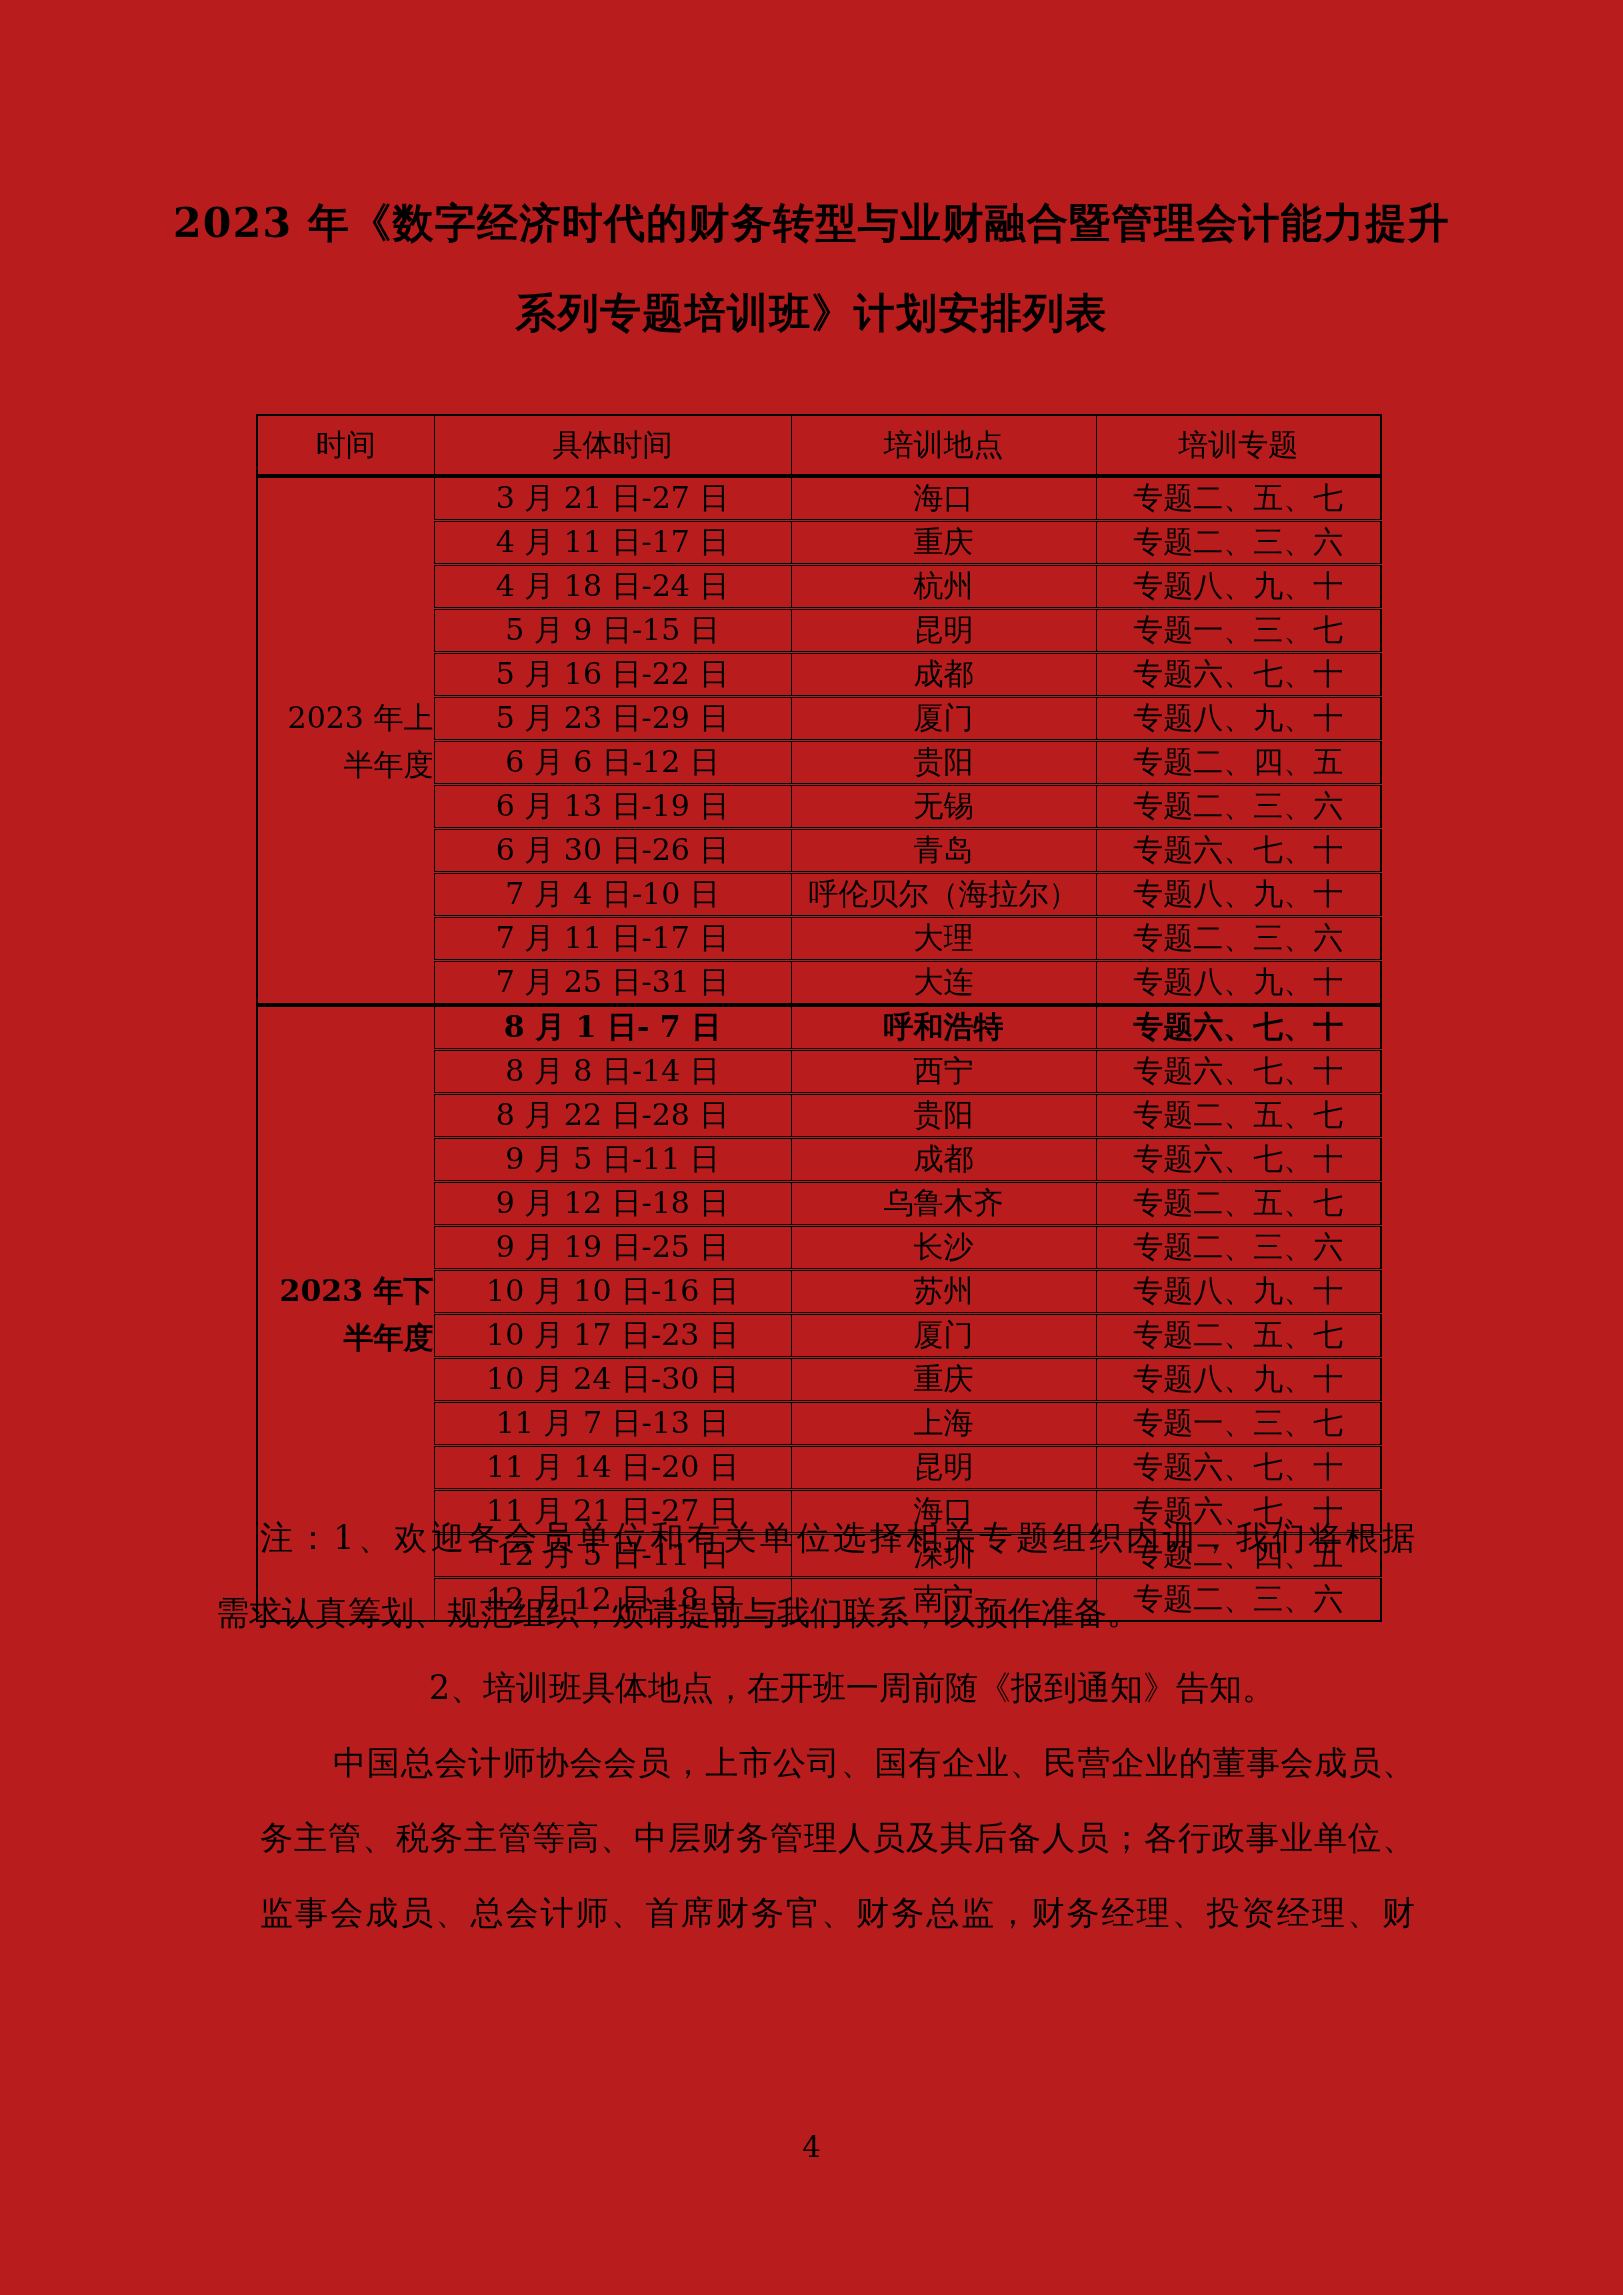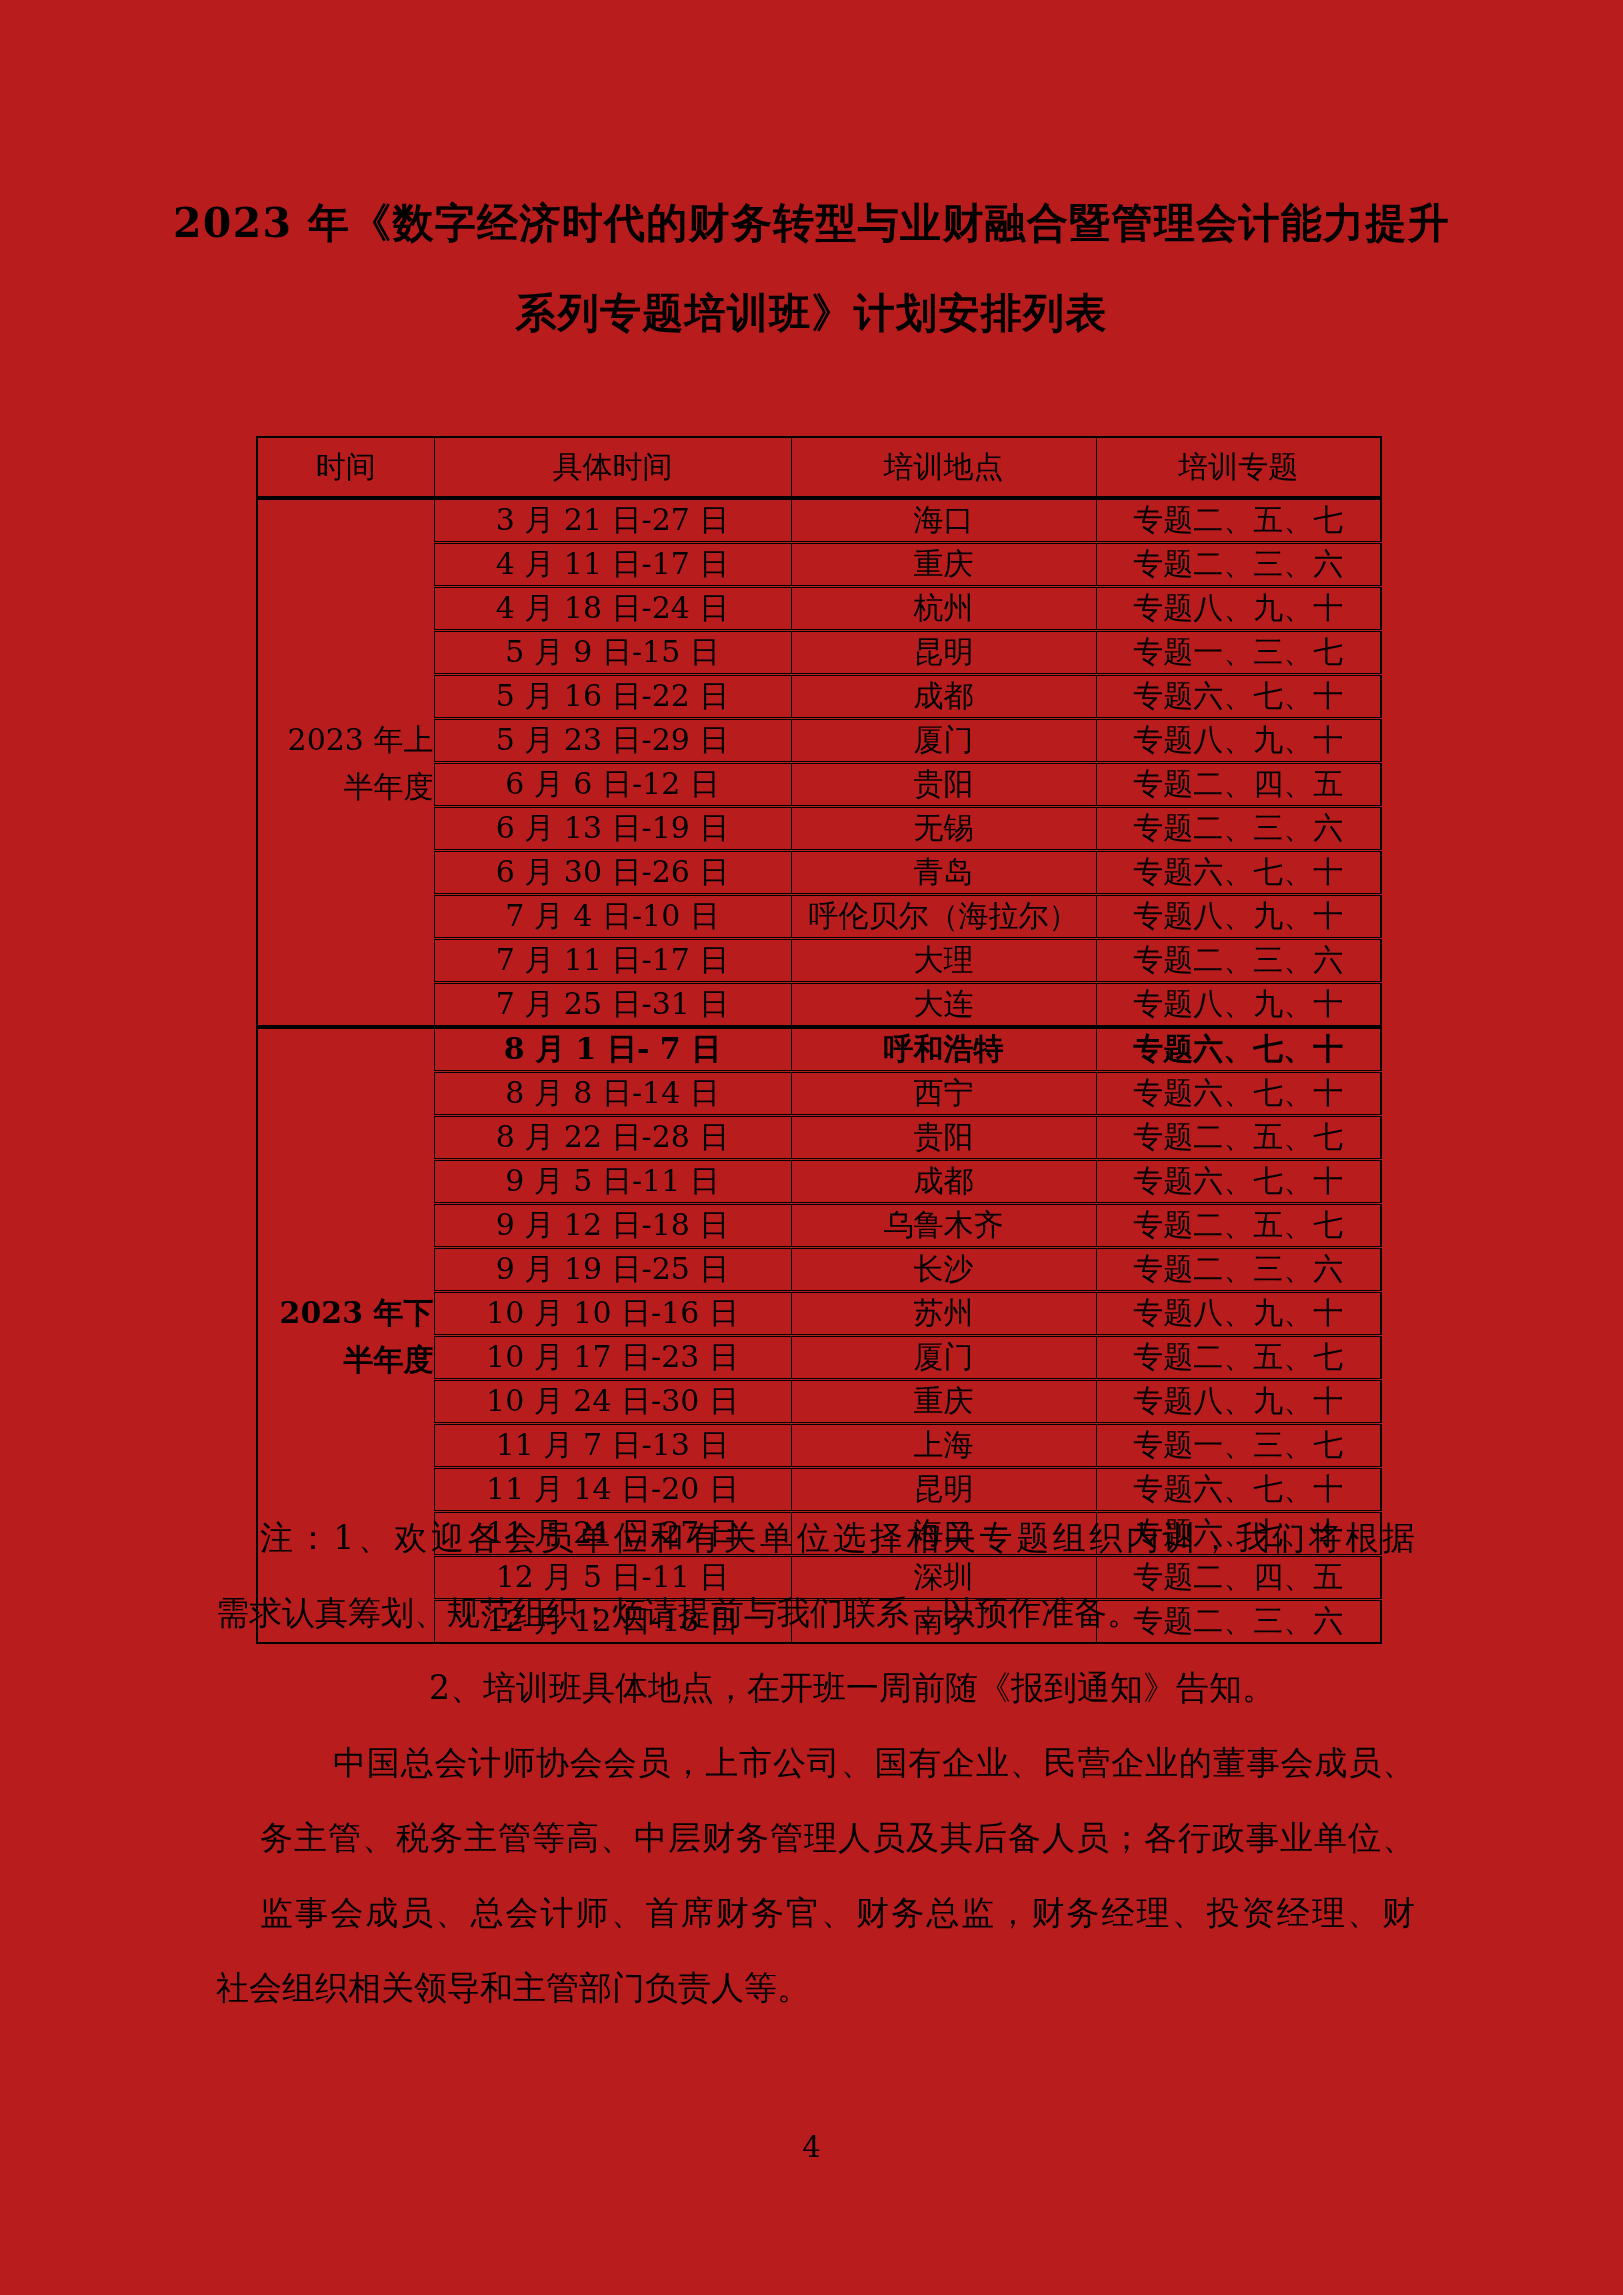--- a/index.html
+++ b/index.html
@@ -16,21 +16,21 @@
   .title-block {
     position:absolute; top:178px; left:0; width:100%;
     text-align:center;
     font-size:41px; font-weight:bold;
     line-height:90px;
     letter-spacing:1.3px;
   }
 
   
   .sched-table {
-    position:absolute; top:436px; left:256px;
+    position:absolute; top:414px; left:256px;
     border-collapse:collapse;
     table-layout:fixed;
     font-size:30px;
     border:2.6px solid #000;
   }
   .sched-table th, .sched-table td {
     border:1.3px solid #000;
     text-align:center;
     vertical-align:middle;
     padding:0;
@@ -234,19 +234,18 @@
     </tbody>
   </table>
 
   <div class="text-block">
     <div class="tline just">注：1、欢迎各会员单位和有关单位选择相关专题组织内训，我们将根据</div>
     <div class="tline">需求认真筹划、规范组织；烦请提前与我们联系，以预作准备。</div>
     <div class="tline ind">2、培训班具体地点，在开班一周前随《报到通知》告知。</div>
     <div class="tline ind just">中国总会计师协会会员，上市公司、国有企业、民营企业的董事会成员、</div>
     <div class="tline just">务主管、税务主管等高、中层财务管理人员及其后备人员；各行政事业单位、</div>
     <div class="tline just">监事会成员、总会计师、首席财务官、财务总监，财务经理、投资经理、财</div>
-    <div class="tline">社会组织相关领导和主管部门负责人等。</div>
   </div>
 
   <div class="pagenum">4</div>
 
 </div>
 
 
 </body></html>

